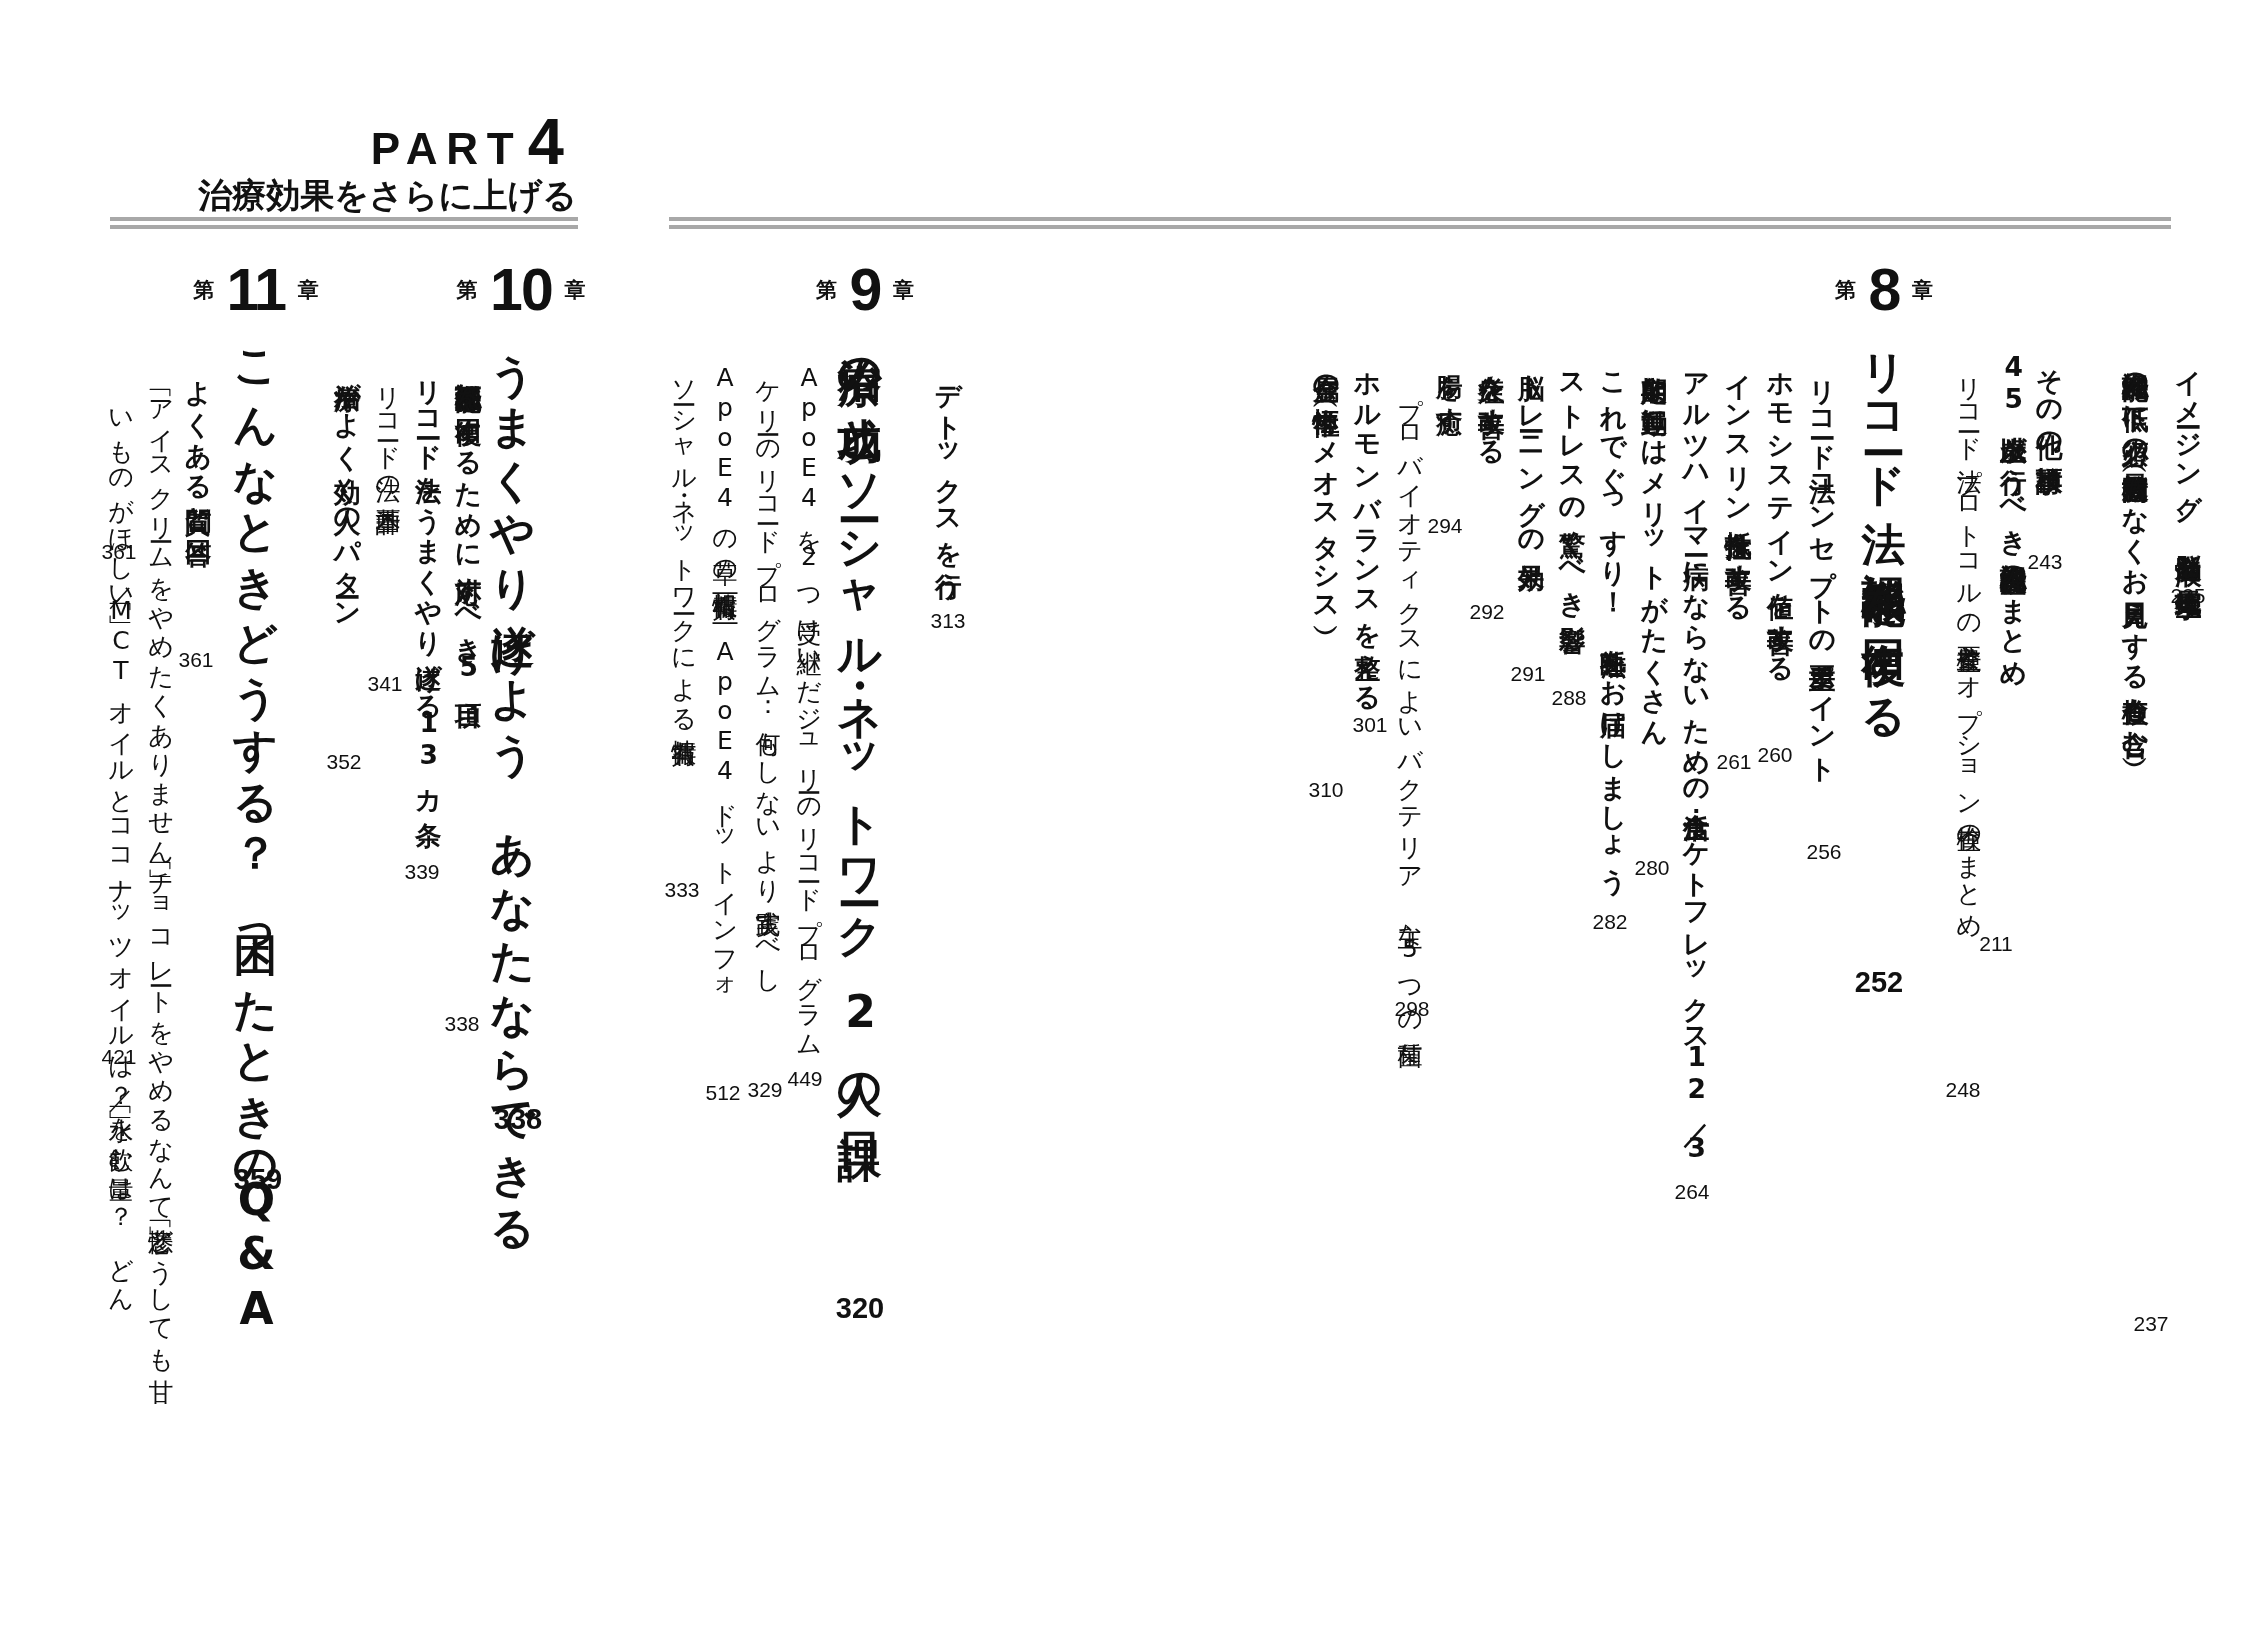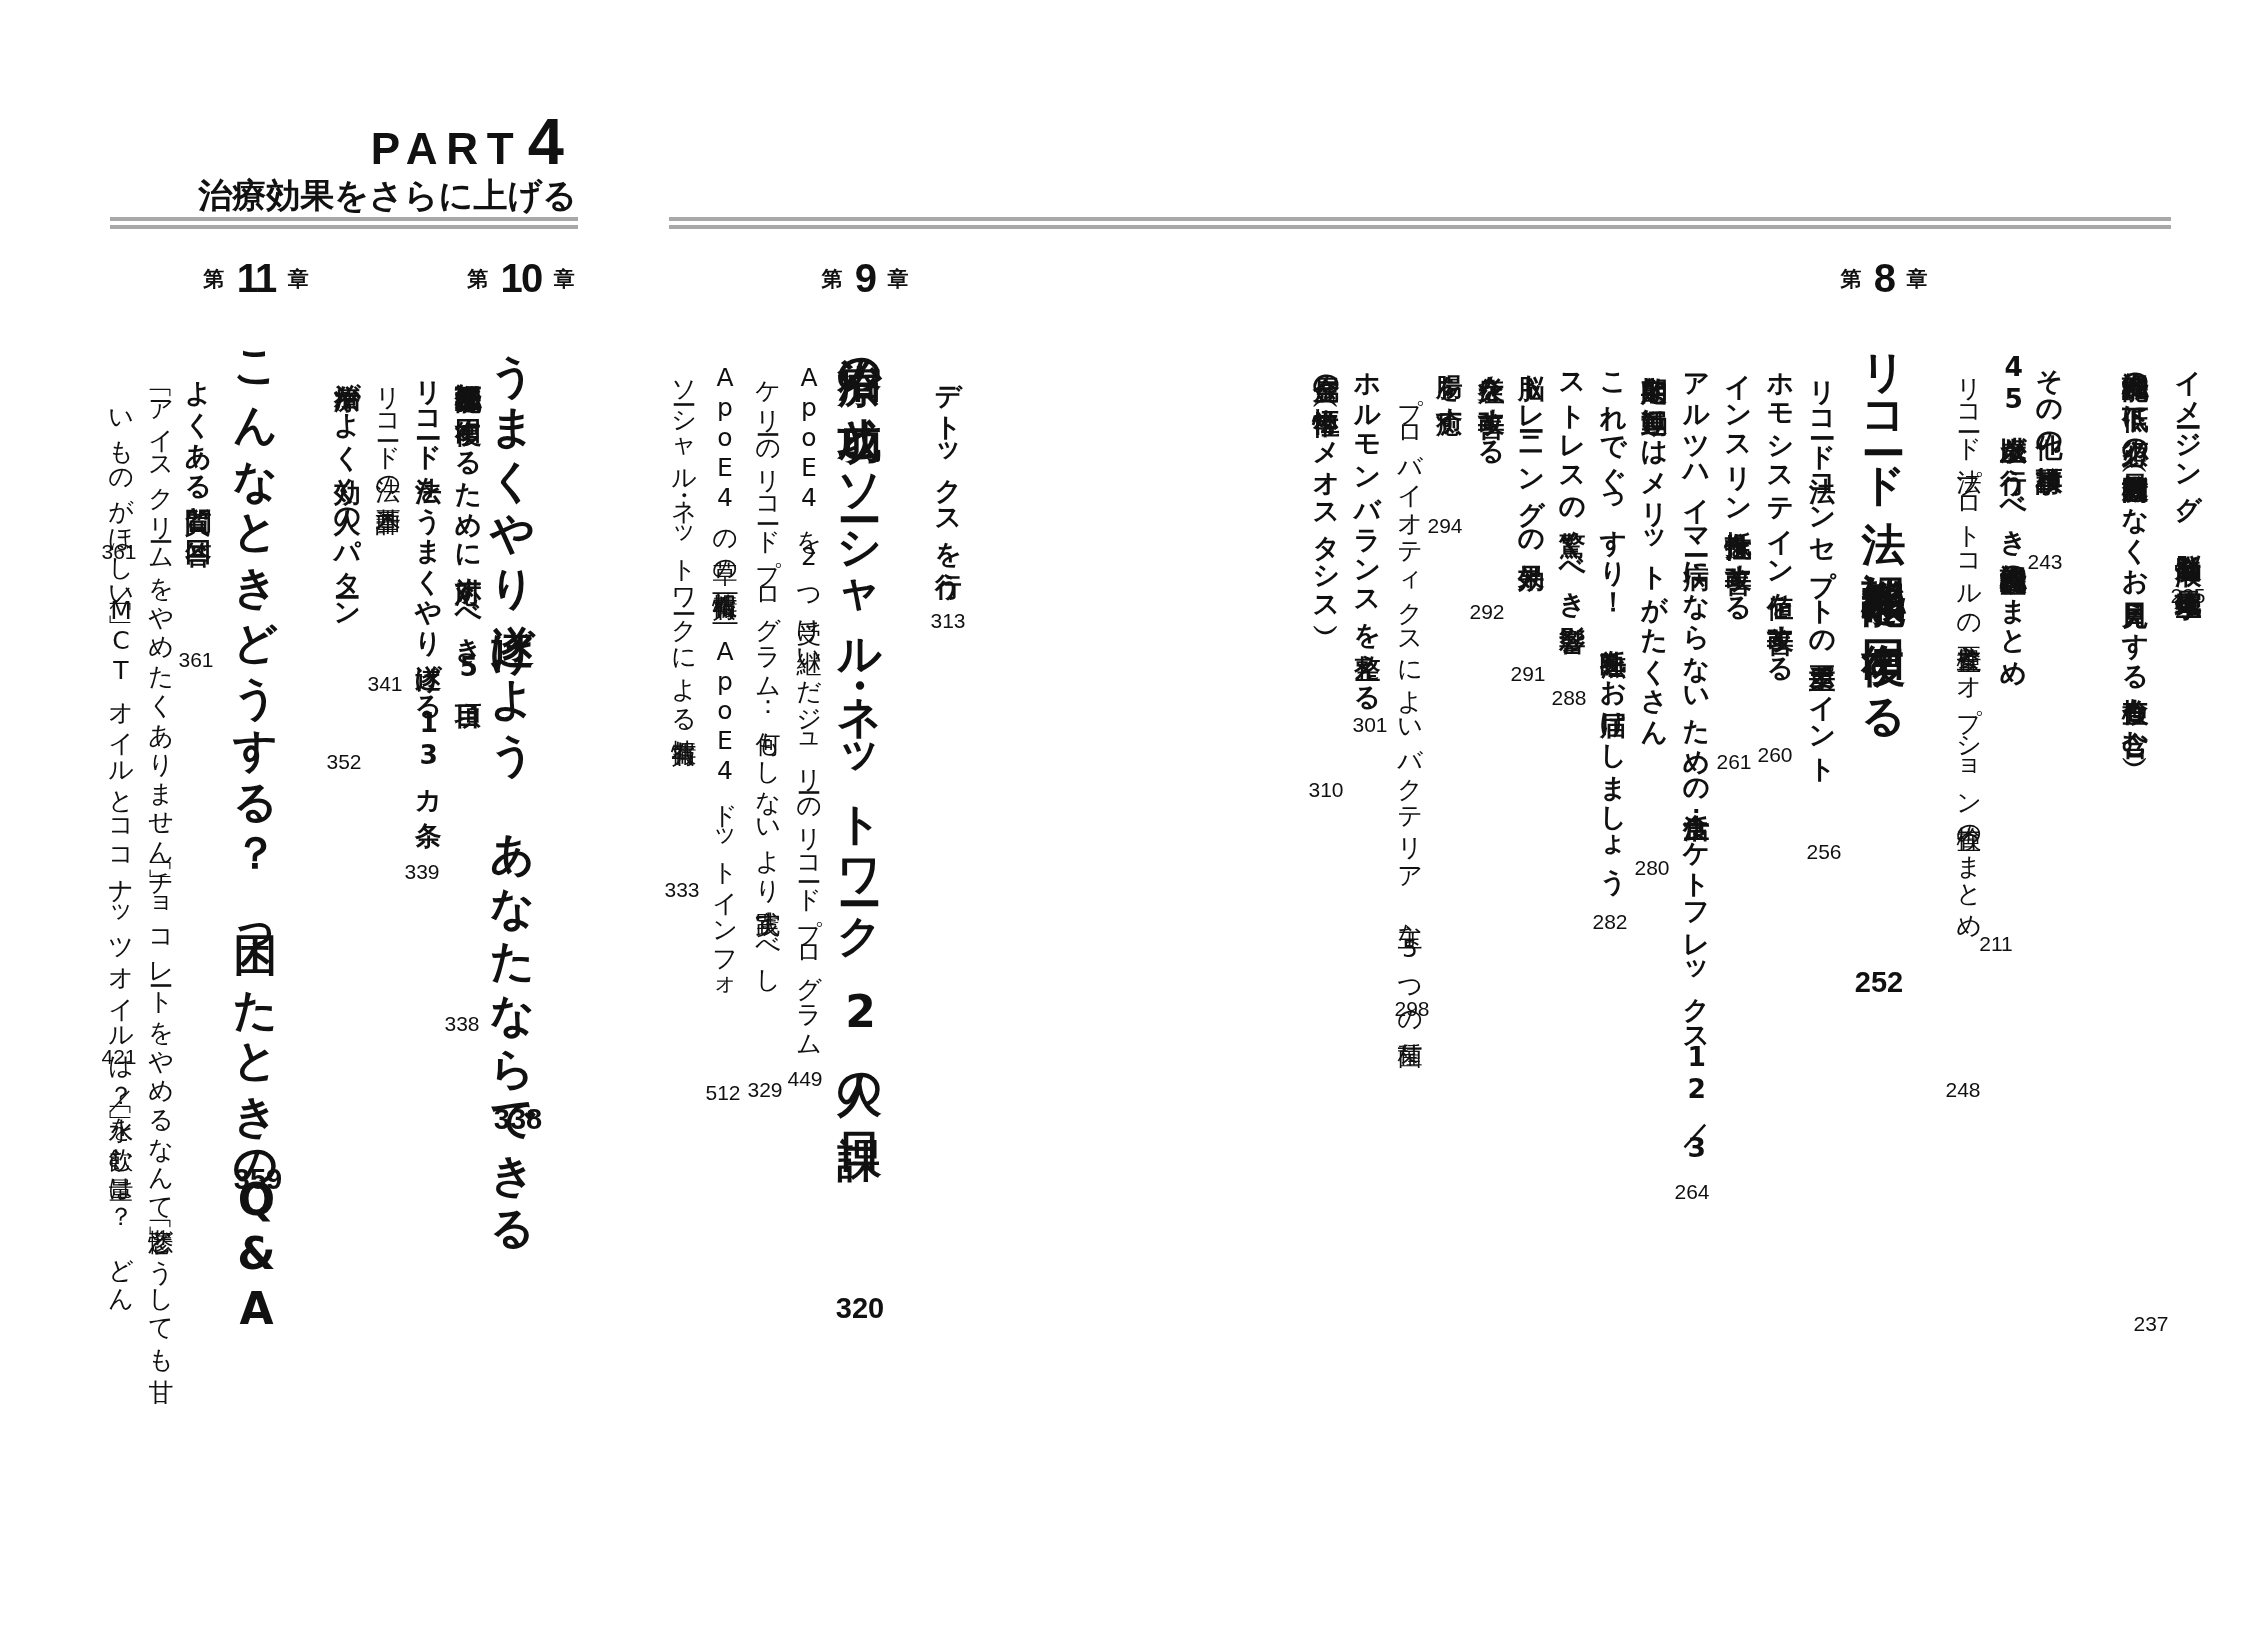--- a/index.html
+++ b/index.html
@@ -9,21 +9,21 @@
   .part-sub { position: absolute; right: 1681px; top: 173px; font-weight: bold; font-size: 34px; white-space: nowrap; }
   .rule { position: absolute; height: 12.4px; box-sizing: border-box; border-top: 4.4px solid #a8a8a8; border-bottom: 4.4px solid #a8a8a8; }
   .col { position: absolute; writing-mode: vertical-rl; text-orientation: upright; white-space: nowrap; line-height: 1; transform: translateX(-50%); }
   .item { font-size: 26.5px; font-weight: bold; letter-spacing: 0.9px; }
   .sub { font-size: 25px; font-weight: normal; letter-spacing: 0.9px; }
   .title { font-size: 44px; font-weight: bold; letter-spacing: 3.5px; }
   .pg { position: absolute; font-size: 21px; font-family: "Liberation Sans", "DejaVu Sans", sans-serif; transform: translateX(-50%); white-space: nowrap; }
   .pg-title { position: absolute; font-size: 29px; font-weight: bold; font-family: "Liberation Sans", "DejaVu Sans", sans-serif; transform: translateX(-50%); white-space: nowrap; }
   .chap { position: absolute; white-space: nowrap; transform: translateX(-50%); display: flex; align-items: center; gap: 12.4px; }
   .chap .kan { font-size: 21px; font-weight: bold; }
-  .chap .cn { font-size: 40px; font-weight: bold; font-family: "Liberation Sans", "DejaVu Sans", sans-serif; letter-spacing: -1.8px; }
+  .chap .cn { font-size: 59px; font-weight: bold; font-family: "Liberation Sans", "DejaVu Sans", sans-serif; letter-spacing: -1.8px; }
 </style>
 </head>
 <body>
 
 <div class="part-label"><span>PART</span><span class="num">4</span></div>
 <div class="part-sub">治療効果をさらに上げる</div>
 
 <div class="rule" style="left:110px; top:217px; width:468px;"></div>
 <div class="rule" style="left:669px; top:217px; width:1502px;"></div>
 

